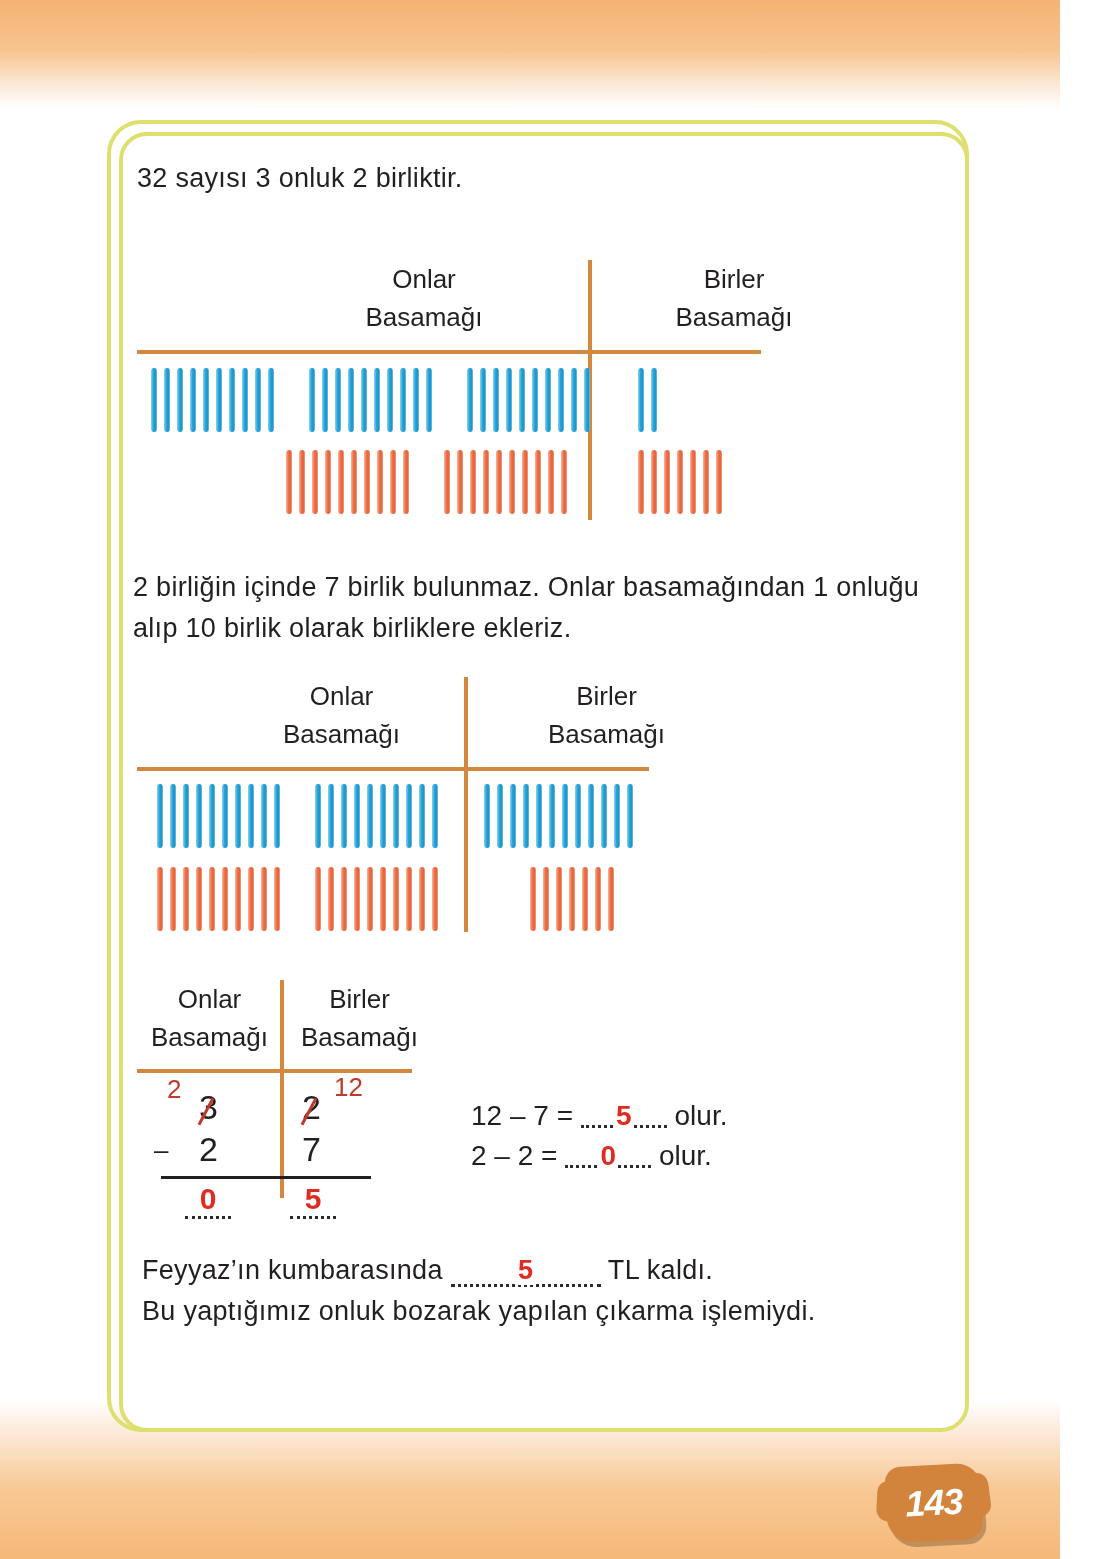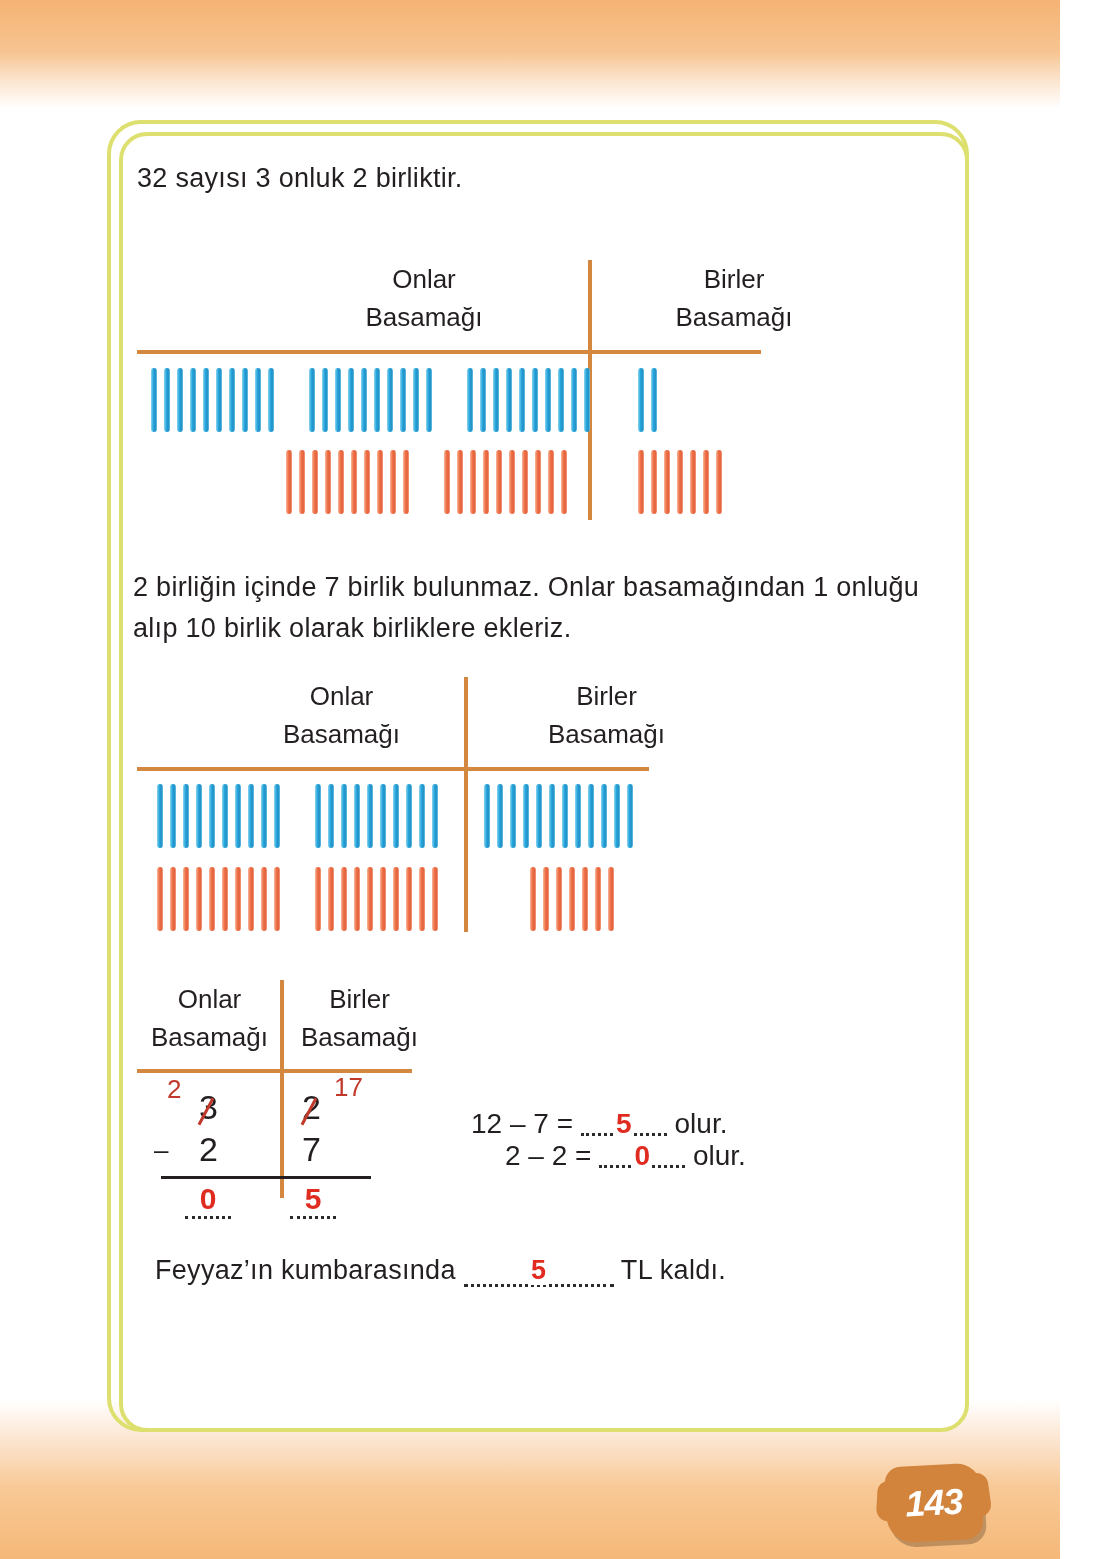--- a/index.html
+++ b/index.html
@@ -72,21 +72,21 @@
     font-weight: 300;
     font-size: 27px;
     line-height: 41px;
     color: #231f20;
     letter-spacing: 0.3px;
     white-space: nowrap;
   }
 
   .intro { left: 18px; top: 26px; }
   .explain { left: 14px; top: 435px; white-space: normal; width: 800px; }
-  .closing { left: 36px; top: 1118px; white-space: normal; width: 810px; }
+  .closing { left: 23px; top: 1118px; white-space: normal; width: 810px; }
 
   
   .blank {
     display: inline-block;
     position: relative;
     color: #e02b20;
     font-weight: 700;
     text-align: center;
     vertical-align: baseline;
   }
@@ -476,48 +476,49 @@
       </div>
       <div class="pv-rule-h" style="left:18px; top:89px; width:275px;"></div>
       <div class="pv-rule-v" style="left:161px; top:0px; height:218px;"></div>
 
       <span class="digit small-red" style="left:48px; top:94px;">2</span>
       <span class="digit" style="left:80px; top:108px;">3</span>
       <span class="strike" style="left:72px; top:130px;"></span>
 
       <span class="digit" style="left:183px; top:108px;">2</span>
       <span class="strike" style="left:175px; top:130px;"></span>
-      <span class="digit small-red" style="left:215px; top:92px;">17</span>
+      <span class="digit small-red" style="left:215px; top:92px;">12</span>
 
       <span class="digit" style="left:35px; top:155px; font-size:26px;">–</span>
       <span class="digit" style="left:80px; top:150px;">2</span>
       <span class="digit" style="left:183px; top:150px;">7</span>
 
       <span class="sub-line" style="left:42px; top:196px; width:210px;"></span>
 
       <span class="result" style="left:72px; top:202px; width:34px;">
         <span>0</span>
         <span class="dots2"></span>
       </span>
       <span class="result" style="left:177px; top:202px; width:34px;">
         <span>5</span>
         <span class="dots2"></span>
       </span>
     </div>
 
-    <div class="eq" style="left:352px; top:968px;margin-top:8px;">
+    <div class="eq" style="left:352px; top:968px;">
       <span>12 – 7 = </span><span class="blank" style="width:86px;"><span class="val">5</span><span class="dots"></span></span><span> olur.</span>
     </div>
 
-    <div class="eq" style="left:352px; top:1008px;margin-left:34px;">
+    <div class="eq" style="left:352px; top:1008px;">
       <span>2 – 2 = </span><span class="blank" style="width:86px;"><span class="val">0</span><span class="dots"></span></span><span> olur.</span>
     </div>
 
     <div class="prose closing">
       <div><span>Feyyaz’ın kumbarasında </span><span class="blank" style="width:150px;"><span class="val">5</span><span class="dots"></span></span><span> TL kaldı.</span></div>
+      <div>Bu yaptığımız onluk bozarak yapılan çıkarma işlemiydi.</div>
     </div>
 
   </div>
 
   <div class="pagenum">
     <span class="blob"></span>
     <span class="num">143</span>
   </div>
 
 </div>

